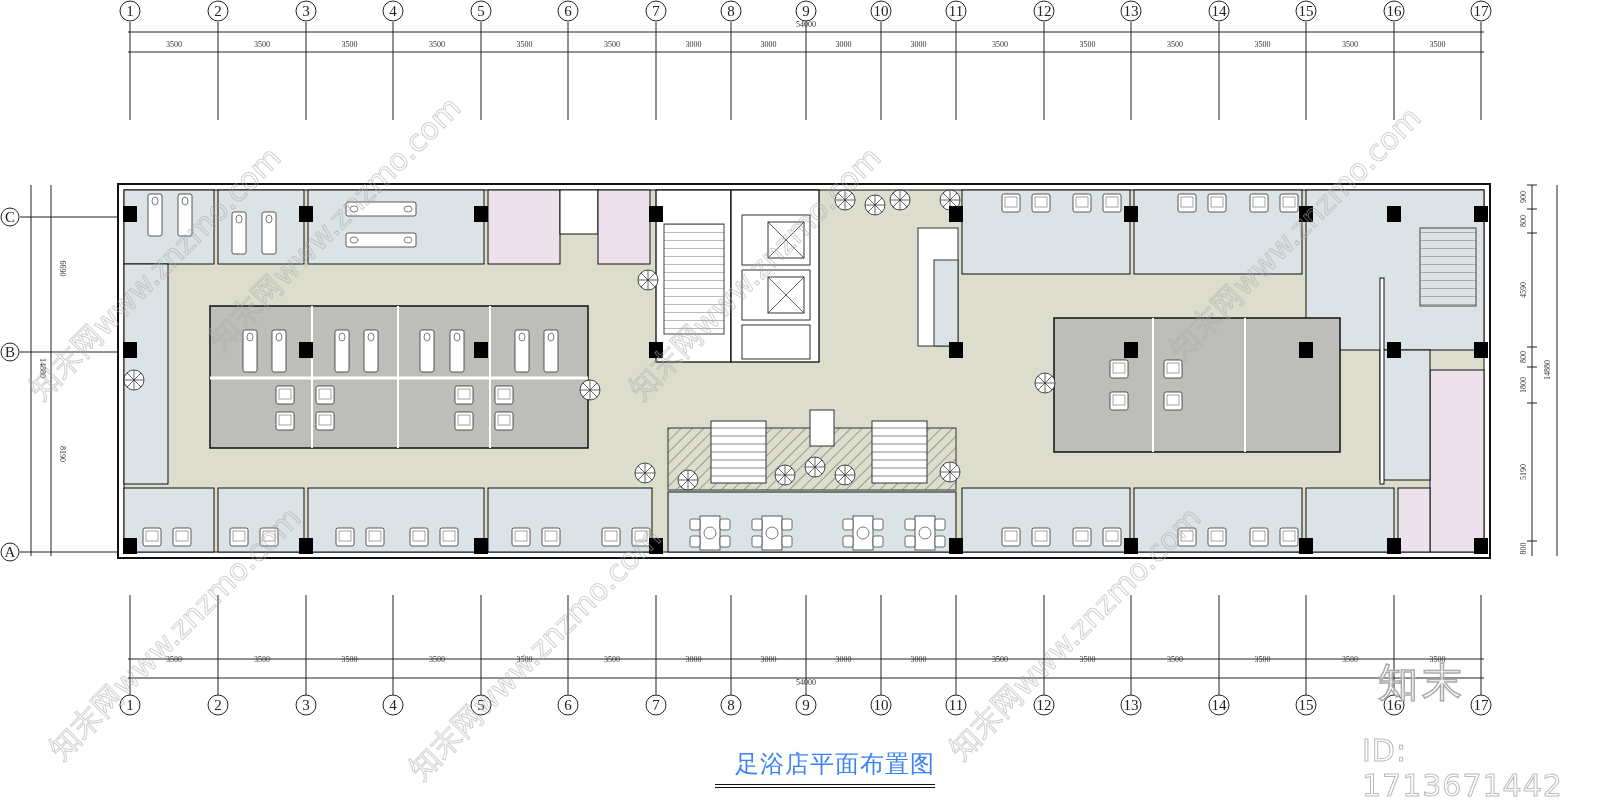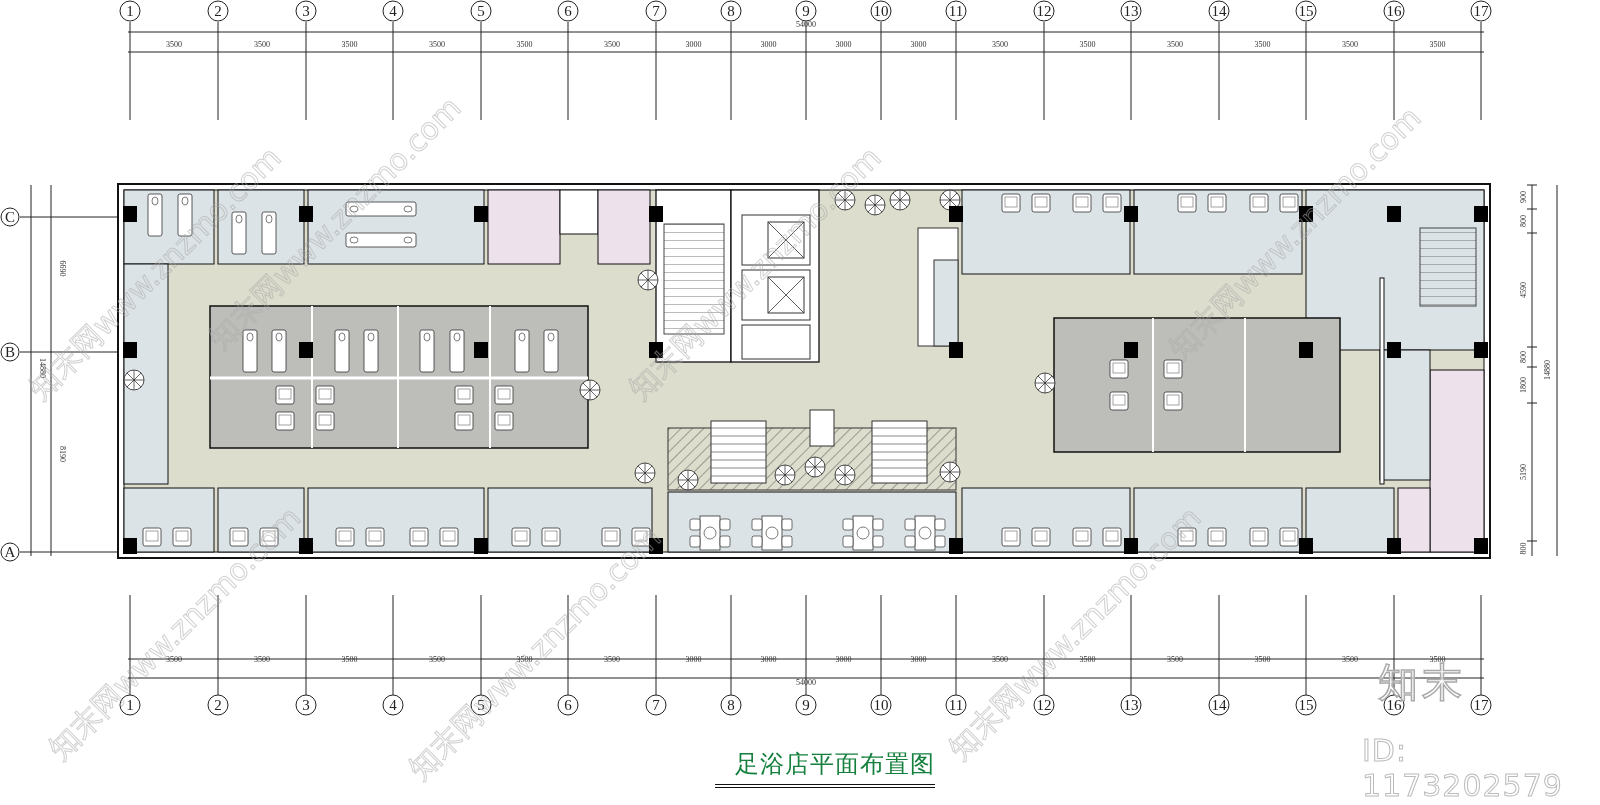--- a/index.html
+++ b/index.html
@@ -3,21 +3,21 @@
 <meta charset="utf-8">
 <style>
   html,body{margin:0;padding:0;background:#ffffff;}
   body{width:1600px;height:805px;position:relative;overflow:hidden;font-family:"Liberation Serif","DejaVu Serif",serif;}
   #plan{position:absolute;left:0;top:0;width:1600px;height:805px;}
   .axis-bubble circle{fill:#fff;stroke:#222;stroke-width:1;}
   .axis-bubble text{font-family:"Liberation Serif",serif;font-size:15px;fill:#222;text-anchor:middle;dominant-baseline:central;}
   .dim-text{font-family:"Liberation Serif",serif;font-size:8px;fill:#333;text-anchor:middle;}
   .dim-line{stroke:#222;stroke-width:1;}
   .col{fill:#000;}
-  .title{position:absolute;left:735px;top:748px;font-family:Liberation Mono, monospace;font-size:24px;color:#15803d;letter-spacing:1px;}
+  .title{position:absolute;left:735px;top:748px;font-family:Liberation Mono, monospace;font-size:24px;color:#3b82f6;letter-spacing:1px;}
   .title-underline{position:absolute;left:715px;top:784px;width:220px;height:2px;border-top:1.5px solid #111;border-bottom:1.5px solid #111;}
   .wm-id{position:absolute;left:1362px;top:733px;font-family:"DejaVu Sans",sans-serif;font-size:30px;color:#fff;-webkit-text-stroke:1px #bbb;letter-spacing:1px;}
   .wm-logo{position:absolute;left:1378px;top:655px;font-family:"DejaVu Sans",sans-serif;font-size:40px;color:rgba(255,255,255,0.6);-webkit-text-stroke:1.5px #aaa;letter-spacing:4px;}
   .wm-diag{position:absolute;font-family:"DejaVu Sans",sans-serif;font-size:30px;color:rgba(255,255,255,0);-webkit-text-stroke:1px rgba(170,170,170,0.55);transform:rotate(-45deg);transform-origin:left top;white-space:nowrap;pointer-events:none;}
 </style>
 </head>
 <body>
 
 <svg id="plan" viewBox="0 0 1600 805" xmlns="http://www.w3.org/2000/svg">
   <defs>
@@ -523,13 +523,13 @@
 <div class="title-underline"></div>
 
 <div class="wm-diag" style="left:20px;top:380px;">知末网www.znzmo.com</div>
 <div class="wm-diag" style="left:200px;top:330px;">知末网www.znzmo.com</div>
 <div class="wm-diag" style="left:620px;top:380px;">知末网www.znzmo.com</div>
 <div class="wm-diag" style="left:1160px;top:340px;">知末网www.znzmo.com</div>
 <div class="wm-diag" style="left:40px;top:740px;">知末网www.znzmo.com</div>
 <div class="wm-diag" style="left:400px;top:760px;">知末网www.znzmo.com</div>
 <div class="wm-diag" style="left:940px;top:740px;">知末网www.znzmo.com</div>
 <div class="wm-logo">知末</div>
-<div class="wm-id">ID: 1173202579</div>
+<div class="wm-id">ID: 1713671442</div>
 
 </body></html>

